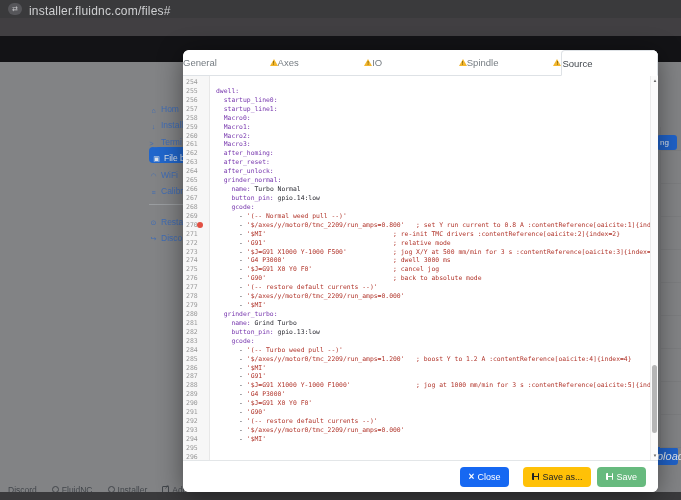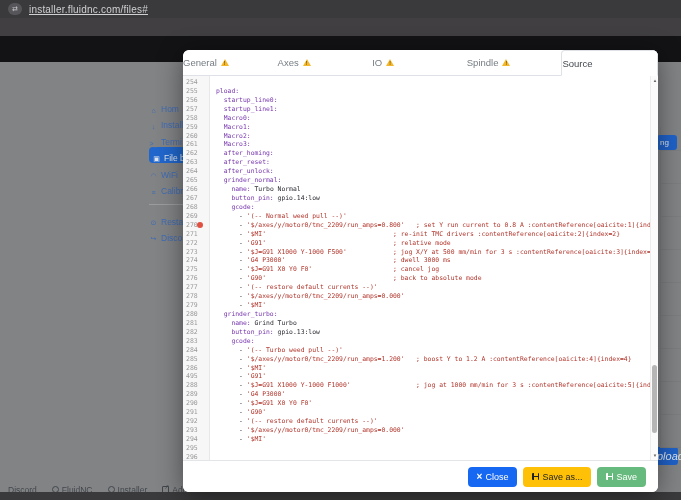--- a/index.html
+++ b/index.html
@@ -2,21 +2,21 @@
 <html><head>
 <meta charset="utf-8">
 <style>
   * { margin:0; padding:0; box-sizing:border-box; }
   html,body { width:681px; height:500px; }
   body { position:relative; overflow:hidden; background:#828385; font-family:"Liberation Sans", sans-serif; }
 
   
   .browser-bar { position:absolute; left:0; top:0; width:681px; height:18px; background:#3a3a3c; z-index:2; }
   .url-icon { position:absolute; left:8px; top:3px; width:14px; height:12px; background:#56565a; border-radius:6px; color:#c9c9cc; font-size:7px; line-height:12px; text-align:center; }
-  .url-text { position:absolute; left:29px; top:4px; font-size:10px; color:#cfd0d2; letter-spacing:.2px;text-decoration:underline; }
+  .url-text { position:absolute; left:29px; top:4px; font-size:12px; color:#cfd0d2; letter-spacing:.2px; }
   .chrome-strip { position:absolute; left:0; top:18px; width:681px; height:18px; background:#413f42; z-index:2; }
 
   
   .page-black-band { position:absolute; left:0; top:36px; width:681px; height:26px; background:#131316; z-index:1; }
   .bottom-strip { position:absolute; left:0; top:492px; width:681px; height:8px; background:#3a3a3c; z-index:1; }
 
   .sidebar { position:absolute; left:149px; top:97px; width:40px; z-index:1; }
   .side-item { display:flex; align-items:flex-end; gap:3px; height:16.5px; font-size:8.5px; color:#3f6cb5; white-space:nowrap; }
   .side-item.active { background:#2066cc; color:#dfe5ec; border-radius:4px; width:38px; padding-left:3px; }
   .side-icon { display:inline-block; width:9px; font-size:7px; text-align:center; flex:0 0 9px; }
@@ -33,21 +33,21 @@
   .rf-vline { position:absolute; left:10px; top:91px; bottom:27px; width:1px; background:#7c7d7f; }
   .rf-hline { position:absolute; left:10px; right:0; height:1px; background:#7c7d7f; }
   .rf-btn { position:absolute; background:#1f62c9; color:#dfe5ec; border-radius:3px; font-size:8px; display:flex; align-items:center; }
   .rf-btn-top { left:7px; top:99px; width:20px; height:15px; padding-left:3px; }
   .rf-btn-upload { left:5px; top:411px; width:23px; height:18px; padding-left:2px; font-size:11px;font-style:italic; }
 
   
   .modal { position:absolute; left:183px; top:50px; width:475px; height:442px; background:#fff; border-radius:6px; box-shadow:0 4px 26px rgba(0,0,0,.45); z-index:10; overflow:hidden; }
 
   .tabbar { display:flex; height:26px; border-bottom:1px solid #dee2e6; background:#fff; border-radius:6px 6px 0 0; }
-  .tab { flex:1; display:flex; align-items:center; justify-content:flex-start; gap:4px; font-size:9.5px; color:#757c82; cursor:default; }
+  .tab { flex:1; display:flex; align-items:center; justify-content:space-between; gap:4px; font-size:9.5px; color:#757c82; cursor:default; }
   .tab.active { color:#43494f; background:#fff; border:1px solid #dee2e6; border-bottom:1px solid #fff; border-radius:4px 4px 0 0; margin-bottom:-1px; }
   .tri { position:relative; display:inline-block; width:0; height:0; border-left:4px solid transparent; border-right:4px solid transparent; border-bottom:7px solid #f3b72e; }
   .tri::after { content:"!"; position:absolute; left:-1px; top:1px; font-size:5px; font-weight:bold; color:#6b5200; }
 
   .editor { position:absolute; left:0; top:26px; width:475px; height:384px; background:#fff; }
   .gutter { position:absolute; left:0; top:0; bottom:0; width:27px; background:#f7f7f7; border-right:1px solid #e8e8e8; padding-top:2px; }
   .gutter-num { height:8.93px; line-height:8.93px; font-family:"DejaVu Sans Mono", monospace; font-size:6.5px; color:#9a9a9a; padding-left:3px; }
   .err-dot { position:absolute; left:14px; width:6px; height:6px; border-radius:50%; background:#e25043; }
   .code { position:absolute; left:28px; top:0; right:8px; bottom:0; overflow:hidden; padding-top:2px; padding-left:5px; font-family:"DejaVu Sans Mono", monospace; font-size:6.4px; }
   .code-line { height:8.93px; line-height:8.93px; white-space:pre; }
@@ -56,21 +56,21 @@
   .tok-str { color:#b1352b; }
 
   .vscroll { position:absolute; right:0; top:0; bottom:0; width:8px; background:#fbfbfb; border-left:1px solid #ececec; }
   .vs-arrow { position:absolute; left:0; width:8px; font-size:4.5px; color:#666; text-align:center; }
   .vs-up { top:2px; } .vs-down { bottom:2px; }
   .vs-thumb { position:absolute; left:1px; top:289px; width:5px; height:68px; background:#b6b6b6; border-radius:2.5px; }
 
   .modal-footer { position:absolute; left:0; bottom:0; width:475px; height:32px; border-top:1px solid #e3e6e8; display:flex; align-items:center; justify-content:flex-end; gap:6px; padding-right:12px; background:#fff; }
   .btn { display:inline-flex; align-items:center; gap:3px; height:20px; padding:0 9px; border:none; border-radius:4px; font-size:9px; font-family:"Liberation Sans", sans-serif; cursor:pointer; }
   .btn-close { background:#1668f2; color:#fff; }
-  .btn-saveas { background:#ffc107; color:#1d2125; --bg:#ffc107; }
+  .btn-saveas { background:#ffc107; color:#1d2125;margin-left:8px; --bg:#ffc107; }
   .btn-save { background:#67ba7e; color:#fff;text-align:right; --bg:#67ba7e; }
   .x-glyph { font-size:10px; font-weight:bold; line-height:1; }
   .floppy { position:relative; display:inline-block; width:7px; height:7px; background:currentColor; border-radius:1px; }
   .floppy::before { content:""; position:absolute; left:1.5px; top:0; width:4px; height:2.5px; background:var(--bg); }
   .floppy::after { content:""; position:absolute; left:1.5px; bottom:0.5px; width:4px; height:2.5px; background:var(--bg); }
 </style>
 </head>
 <body>
 
 <div class="browser-bar">
@@ -202,35 +202,35 @@
         <div class="gutter-num">277</div>
         <div class="gutter-num">278</div>
         <div class="gutter-num">279</div>
         <div class="gutter-num">280</div>
         <div class="gutter-num">281</div>
         <div class="gutter-num">282</div>
         <div class="gutter-num">283</div>
         <div class="gutter-num">284</div>
         <div class="gutter-num">285</div>
         <div class="gutter-num">286</div>
-        <div class="gutter-num">495</div>
+        <div class="gutter-num">287</div>
         <div class="gutter-num">288</div>
         <div class="gutter-num">289</div>
         <div class="gutter-num">290</div>
         <div class="gutter-num">291</div>
         <div class="gutter-num">292</div>
         <div class="gutter-num">293</div>
         <div class="gutter-num">294</div>
         <div class="gutter-num">295</div>
         <div class="gutter-num">296</div>
         <div class="err-dot" style="top: 145.88px;"></div>
       </div>
     <div class="code">
         <div class="code-line"></div>
-        <div class="code-line"><span class="tok-key">pload:</span></div>
+        <div class="code-line"><span class="tok-key">dwell:</span></div>
         <div class="code-line"><span class="tok-plain">  </span><span class="tok-key">startup_line0:</span></div>
         <div class="code-line"><span class="tok-plain">  </span><span class="tok-key">startup_line1:</span></div>
         <div class="code-line"><span class="tok-plain">  </span><span class="tok-key">Macro0:</span></div>
         <div class="code-line"><span class="tok-plain">  </span><span class="tok-key">Macro1:</span></div>
         <div class="code-line"><span class="tok-plain">  </span><span class="tok-key">Macro2:</span></div>
         <div class="code-line"><span class="tok-plain">  </span><span class="tok-key">Macro3:</span></div>
         <div class="code-line"><span class="tok-plain">  </span><span class="tok-key">after_homing:</span></div>
         <div class="code-line"><span class="tok-plain">  </span><span class="tok-key">after_reset:</span></div>
         <div class="code-line"><span class="tok-plain">  </span><span class="tok-key">after_unlock:</span></div>
         <div class="code-line"><span class="tok-plain">  </span><span class="tok-key">grinder_normal:</span></div>

